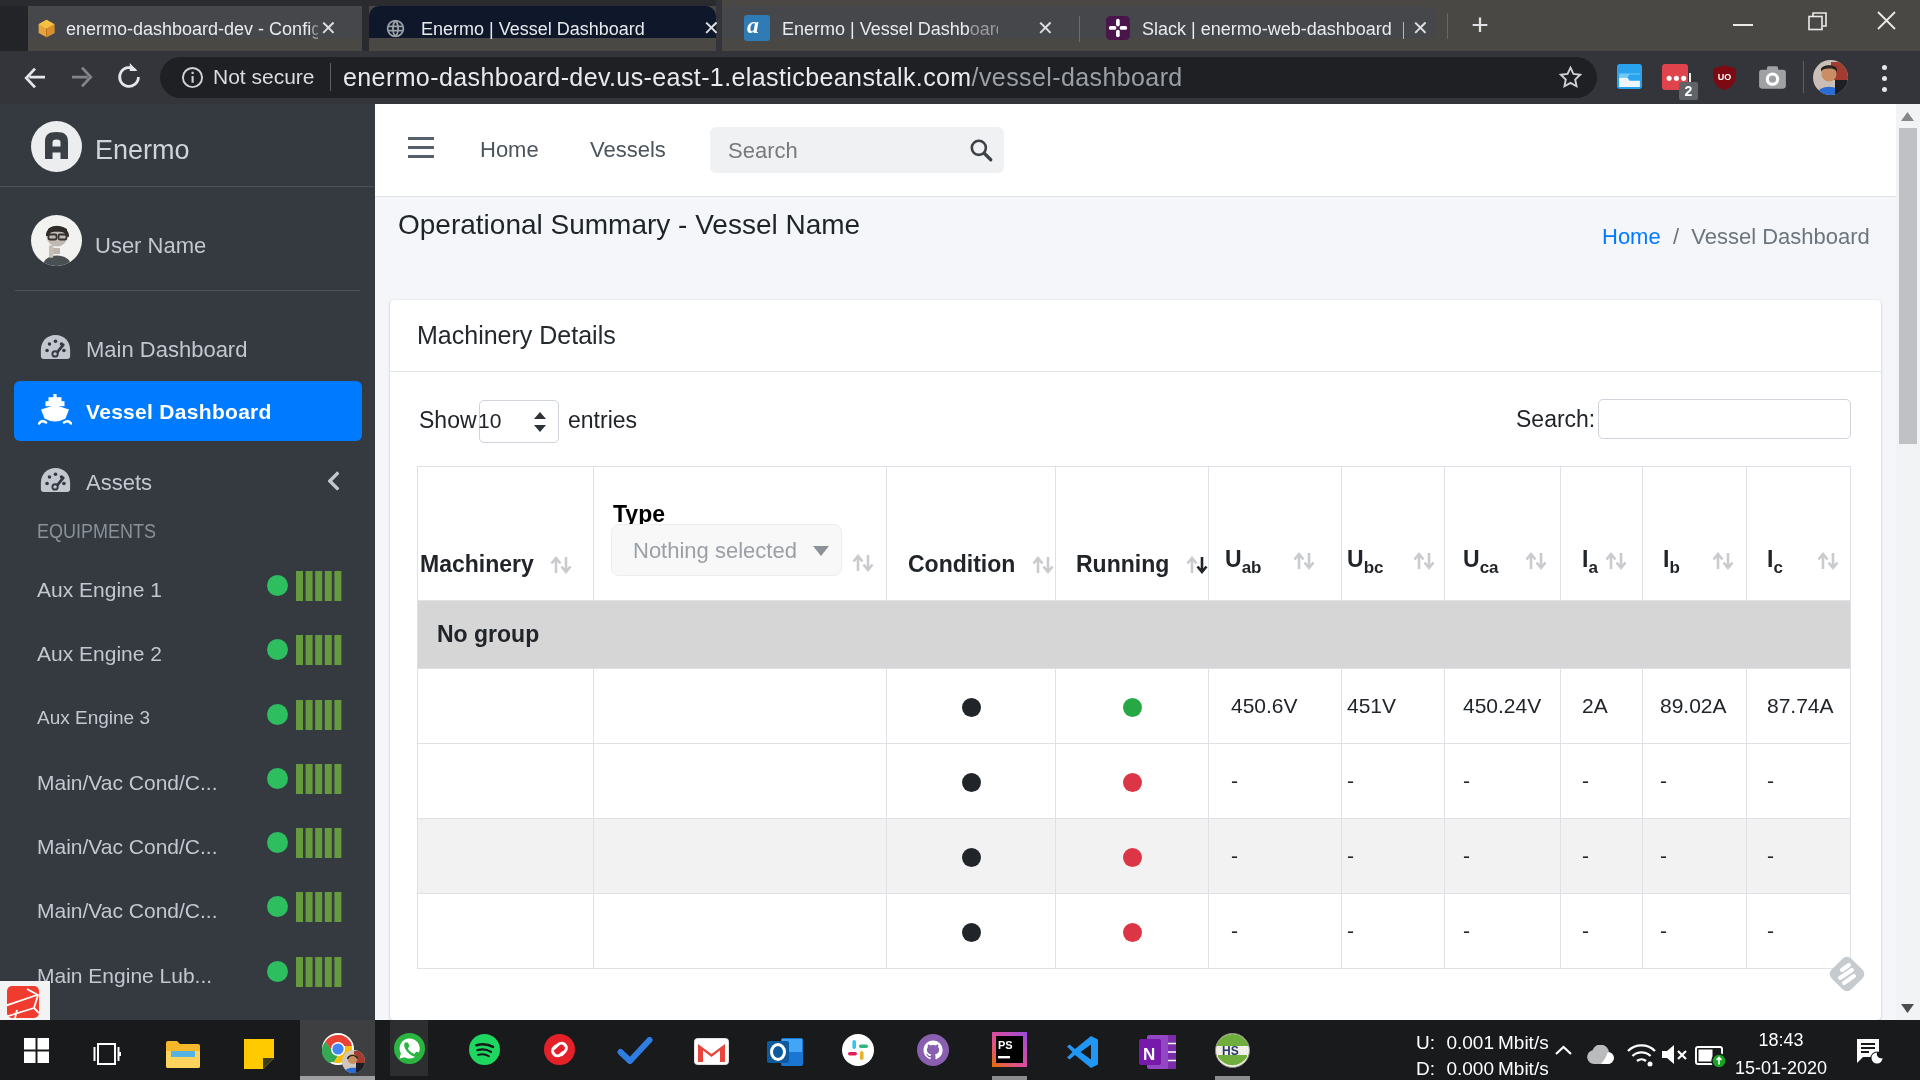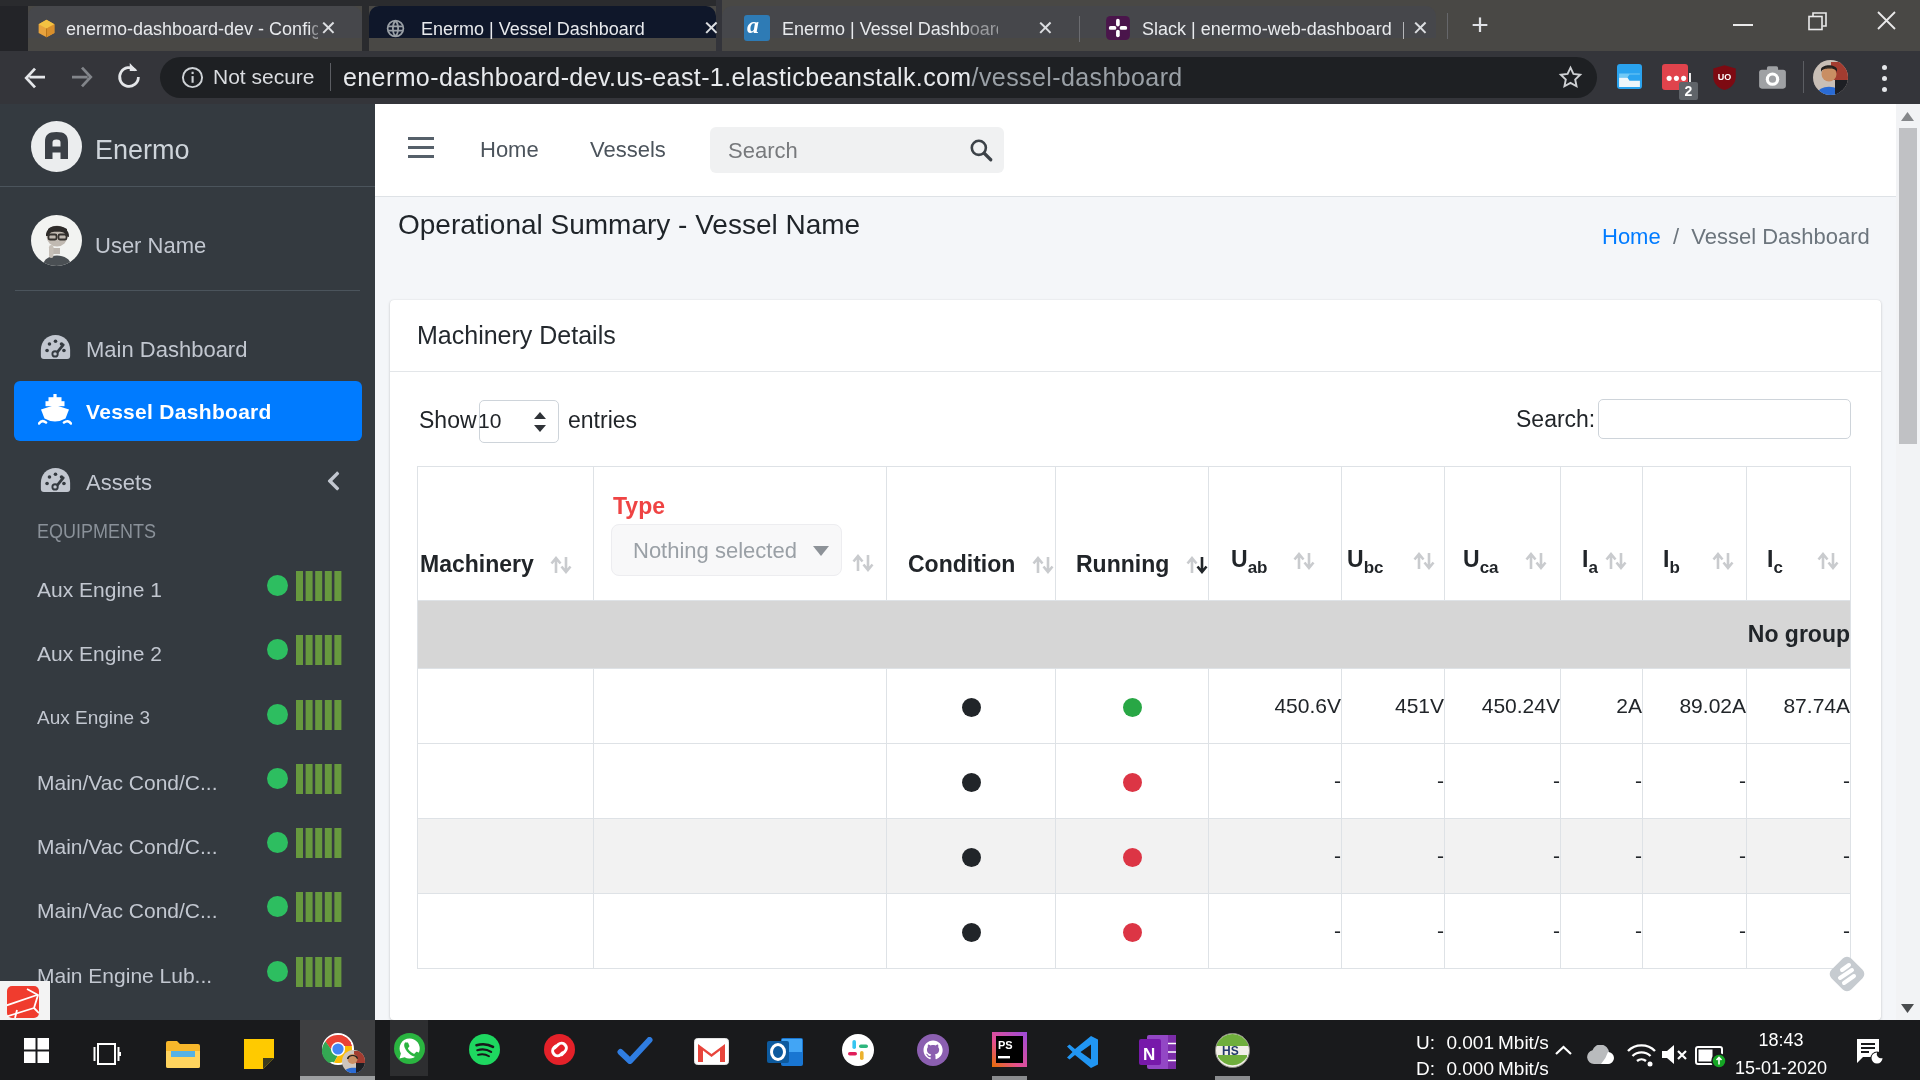--- a/index.html
+++ b/index.html
@@ -18,39 +18,39 @@
 #omnibox { position:absolute; top:6px; left:160px; width:1437px; height:41px; background:#1e2023; border-radius:21px; }
 
 #sidebar { position:absolute; top:104px; left:0; width:375px; height:916px; background:#343a40; }
 
 #main { position:absolute; top:104px; left:375px; width:1521px; height:916px; background:#f4f6f9; }
 #navbar { position:absolute; top:0; left:0; width:1521px; height:93px; background:#fff; border-bottom:1px solid #dee2e6; }
 #card { position:absolute; top:196px; left:15px; width:1491px; height:720px; background:#fff; border-radius:4px; box-shadow:0 0 1px rgba(0,0,0,.12), 0 1px 3px rgba(0,0,0,.18); }
 
 #mtable { position:absolute; top:166px; left:27px; border-collapse:collapse; table-layout:fixed; }
 #mtable th, #mtable td { border:1px solid #dee2e6; padding:0; }
-#mtable td { font-size:21px; color:#212529;text-align:right; }
+#mtable td { font-size:21px; color:#212529; }
 .dot { display:inline-block; width:19px; height:19px; border-radius:50%; vertical-align:middle; }
 
 #mtable thead tr { height:134px; }
 #mtable th { position:relative; background:#fff; }
 #mtable .hwrap { position:absolute; bottom:22px; white-space:nowrap; font-size:23px; font-weight:bold; color:#212529; }
 #mtable .hwrap .sico { vertical-align:-4px; margin-left:8px; }
 #mtable .sb { font-size:17px; font-weight:bold; vertical-align:-6px; letter-spacing:0; }
 #mtable .grp { height:68px; }
 #mtable .grp td { background:#d6d6d6; font-size:23px; font-weight:bold; padding-left:18px; color:#212529; }
 #mtable tbody tr.w { background:#fff; height:75px; }
 #mtable tbody tr.g { background:#f2f2f2; height:75px; }
 #mtable td.c { text-align:center; }
 #mtable td:nth-child(1) { padding-left:19px; }
 #mtable td:nth-child(5) { padding-left:22px; }
 #mtable td:nth-child(6) { padding-left:5px; }
 #mtable td:nth-child(7) { padding-left:18px; }
 #mtable td:nth-child(8) { padding-left:21px; }
-#mtable td:nth-child(9) { }
+#mtable td:nth-child(9) { padding-left:17px; }
 #mtable td:nth-child(10) { padding-left:20px; }
 
 
 #vscroll { position:absolute; top:104px; left:1896px; width:24px; height:916px; background:#f2f3f5; }
 
 #taskbar { position:absolute; top:1020px; left:0; width:1920px; height:60px; background:#191a1c; }
 </style>
 </head>
 <body>
 <div id="root">
@@ -363,21 +363,21 @@
           </colgroup>
           <thead>
             <tr>
               <th>
                 <div class="hwrap" style="left:2px;margin-top:16px;">Machinery <svg class="sico" style="" viewBox="0 0 26 22" width="26" height="22">
                     <path d="M8 19 V5 M3.5 9.5 L8 4 L12.5 9.5" stroke="#c9cbce" stroke-width="2.6" fill="none"></path>
                     <path d="M18 3 V17 M13.5 12.5 L18 18 L22.5 12.5" stroke="#c9cbce" stroke-width="2.6" fill="none"></path>
                   </svg></div>
               </th>
               <th>
-                <div style="position:absolute; left:19px; top:26px; font-size:23px; font-weight:bold; color:#ef4444;">Type</div>
+                <div style="position:absolute; left:19px; top:34px; font-size:23px; font-weight:bold; color:#000000;">Type</div>
                 <div style="position:absolute; left:17px; top:57px; width:231px; height:52px; background:#f8f8f9; border:1px solid #ededf0; border-radius:8px;"></div>
                 <div style="position:absolute; left:39px; top:71px; font-size:22px; font-weight:normal; color:#9aa0a6;">Nothing selected</div>
                 <svg style="position:absolute; left:219px; top:79px;" width="16" height="10" viewBox="0 0 16 10">
                   <polygon points="0,0 16,0 8,10" fill="#8d9298"></polygon>
                 </svg>
                 <svg class="sico" style="position:absolute; left:256px; bottom:26px;" viewBox="0 0 26 22" width="26" height="22">
                   <path d="M8 19 V5 M3.5 9.5 L8 4 L12.5 9.5" stroke="#c9cbce" stroke-width="2.6" fill="none"></path>
                   <path d="M18 3 V17 M13.5 12.5 L18 18 L22.5 12.5" stroke="#c9cbce" stroke-width="2.6" fill="none"></path>
                 </svg>
               </th>
@@ -387,21 +387,21 @@
                     <path d="M18 3 V17 M13.5 12.5 L18 18 L22.5 12.5" stroke="#c9cbce" stroke-width="2.6" fill="none"></path>
                   </svg></div>
               </th>
               <th>
                 <div class="hwrap" style="left:20px;">Running <svg class="sico" style="" viewBox="0 0 26 22" width="26" height="22">
                     <path d="M8 19 V5 M3.5 9.5 L8 4 L12.5 9.5" stroke="#c9cbce" stroke-width="2.6" fill="none"></path>
                     <path d="M18 3 V17 M13.5 12.5 L18 18 L22.5 12.5" stroke="#212529" stroke-width="2.6" fill="none"></path>
                   </svg></div>
               </th>
               <th>
-                <div class="hwrap" style="left:22px;text-align:right;">U<span class="sb">ab</span></div>
+                <div class="hwrap" style="left:16px;text-align:right;">U<span class="sb">ab</span></div>
                 <svg class="sico" style="position:absolute; left:82px; bottom:28px;" viewBox="0 0 26 22" width="26" height="22">
                   <path d="M8 19 V5 M3.5 9.5 L8 4 L12.5 9.5" stroke="#c9cbce" stroke-width="2.6" fill="none"></path>
                   <path d="M18 3 V17 M13.5 12.5 L18 18 L22.5 12.5" stroke="#c9cbce" stroke-width="2.6" fill="none"></path>
                 </svg>
               </th>
               <th>
                 <div class="hwrap" style="left:5px;">U<span class="sb">bc</span></div>
                 <svg class="sico" style="position:absolute; left:69px; bottom:28px;" viewBox="0 0 26 22" width="26" height="22">
                   <path d="M8 19 V5 M3.5 9.5 L8 4 L12.5 9.5" stroke="#c9cbce" stroke-width="2.6" fill="none"></path>
                   <path d="M18 3 V17 M13.5 12.5 L18 18 L22.5 12.5" stroke="#c9cbce" stroke-width="2.6" fill="none"></path>

